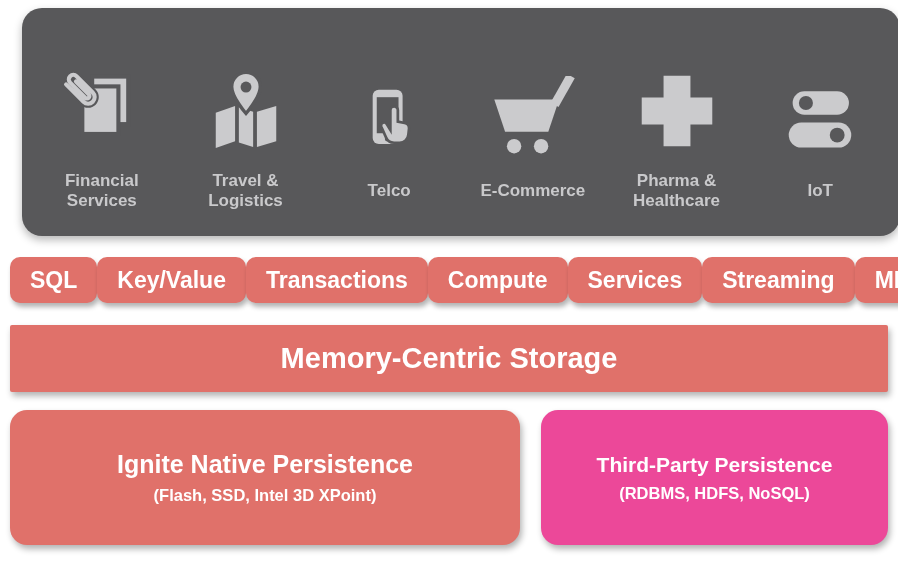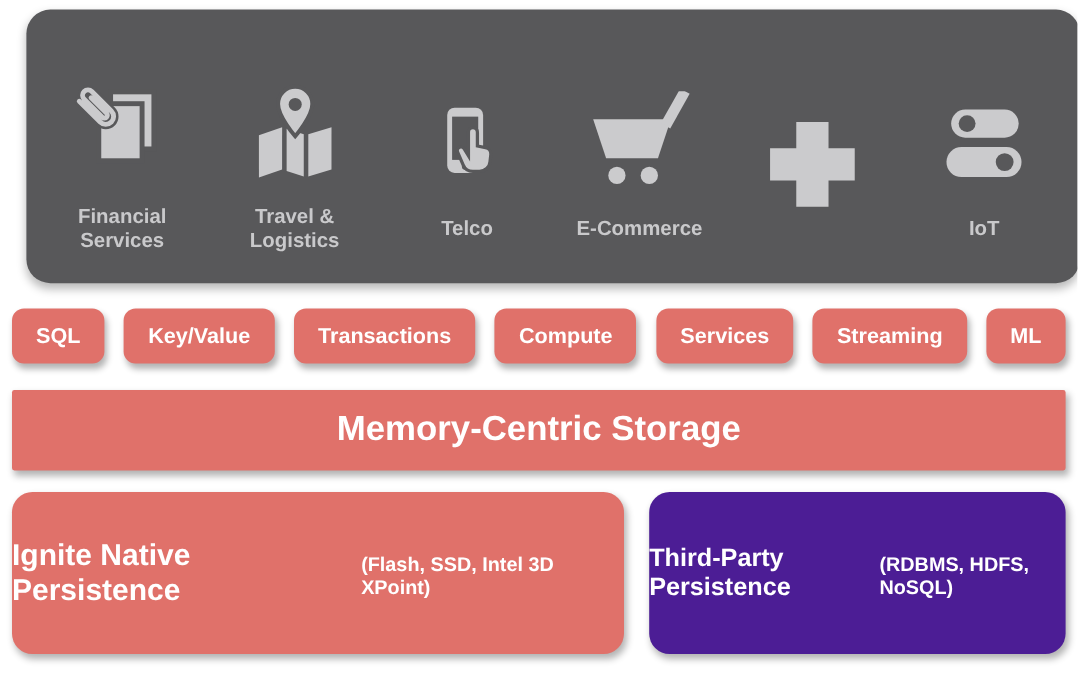--- a/index.html
+++ b/index.html
@@ -22,41 +22,41 @@
   }
 
   
   .pills-row{
     position:absolute;left:10px;top:257px;width:878px;height:46px;
     display:flex;justify-content:space-between;align-items:center;
   }
   .pill{
     background:#e0716a;color:#ffffff;border-radius:10px;
     height:46px;display:flex;align-items:center;justify-content:center;
-    padding:0 20px;font-size:18px;
+    padding:0 20px;font-size:23px;
     box-shadow:2px 4px 5px rgba(0,0,0,0.30);
   }
 
   
   .storage-bar{
     position:absolute;left:10px;top:325px;width:878px;height:67px;
     background:#e0716a;border-radius:2px;
     display:flex;align-items:center;justify-content:center;
     color:#ffffff;font-size:29px;
     box-shadow:2px 4px 6px rgba(0,0,0,0.30);
   }
 
   
   .persist-box{
     position:absolute;top:410px;height:135px;border-radius:17px;
-    display:flex;flex-direction:row;align-items:center;justify-content:center;
+    display:flex;flex-direction:column;align-items:center;justify-content:center;
     color:#ffffff;box-shadow:2px 4px 6px rgba(0,0,0,0.30);
   }
   .persist-native{left:10px;width:510px;background:#e0716a;}
-  .persist-third{left:541px;width:347px;background:#4c1d95;}
+  .persist-third{left:541px;width:347px;background:#ec4899;}
   .persist-title-lg{font-size:25px;}
   .persist-title-md{font-size:21px;}
   .persist-subtitle{font-size:16.5px;margin-top:7px;}
 </style>
 </head>
 <body>
 
 <div class="canvas">
 
   <div class="industries-panel">
@@ -113,20 +113,22 @@
       </span>
       <span class="industry-label">E-Commerce</span>
     </div>
 
     <div class="industry">
       <span class="industry-icon">
         <svg viewBox="0 0 100 100" width="84" height="84">
           <path d="M34 8 h32 v26 h26 v32 h-26 v26 h-32 v-26 h-26 v-32 h26 z" fill="#cbcbcd"></path>
         </svg>
       </span>
+      <span class="industry-label">Pharma &amp;
+Healthcare</span>
     </div>
 
     <div class="industry">
       <span class="industry-icon">
         <svg viewBox="0 0 110 100" width="86" height="80">
           <rect x="20" y="12" width="72" height="30" rx="15" fill="#cbcbcd"></rect>
           <circle cx="37" cy="27" r="9" fill="#58585a"></circle>
           <rect x="15" y="52" width="80" height="32" rx="16" fill="#cbcbcd"></rect>
           <circle cx="77" cy="68" r="9.5" fill="#58585a"></circle>
         </svg>

